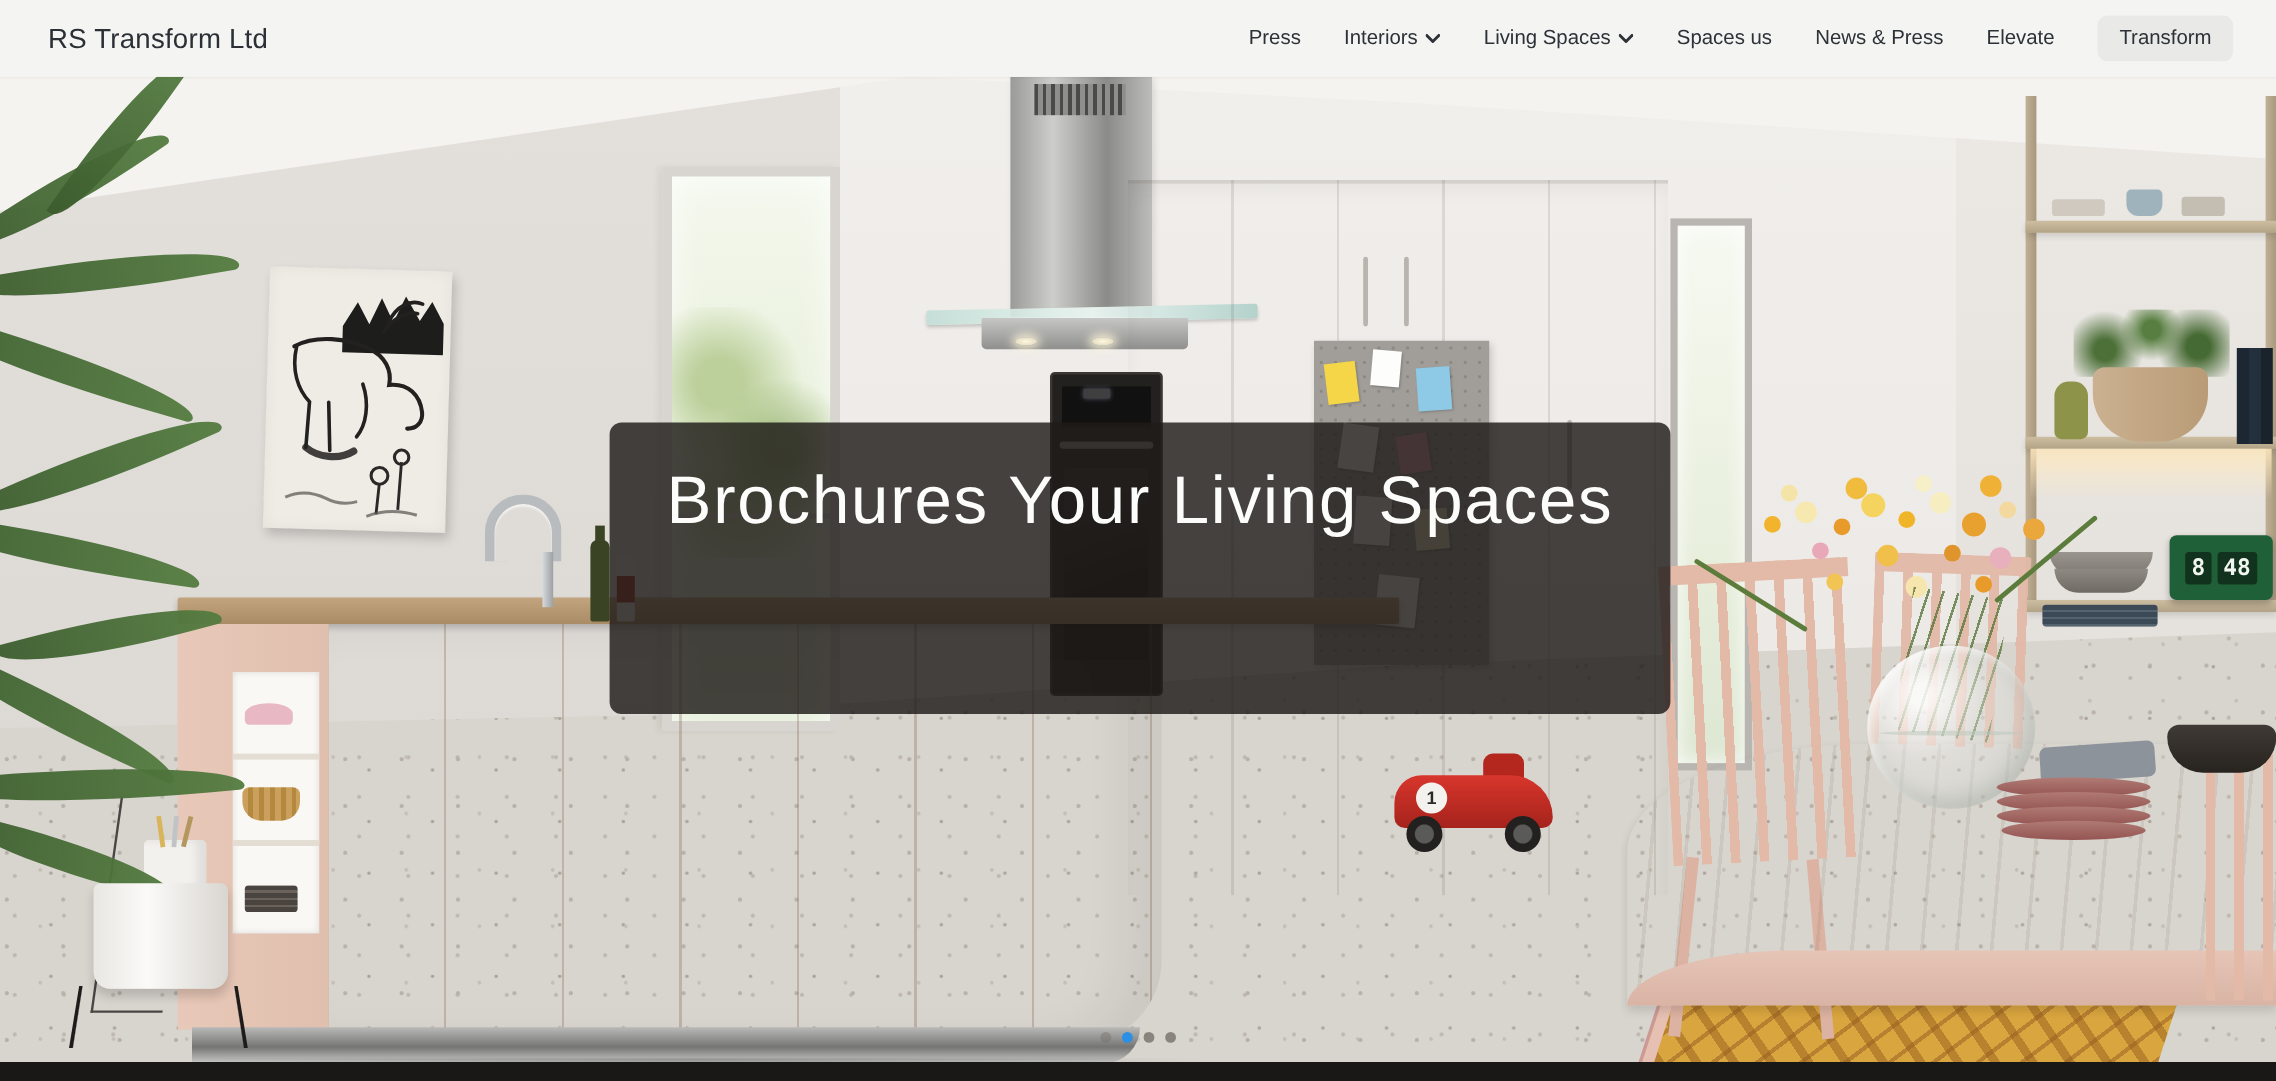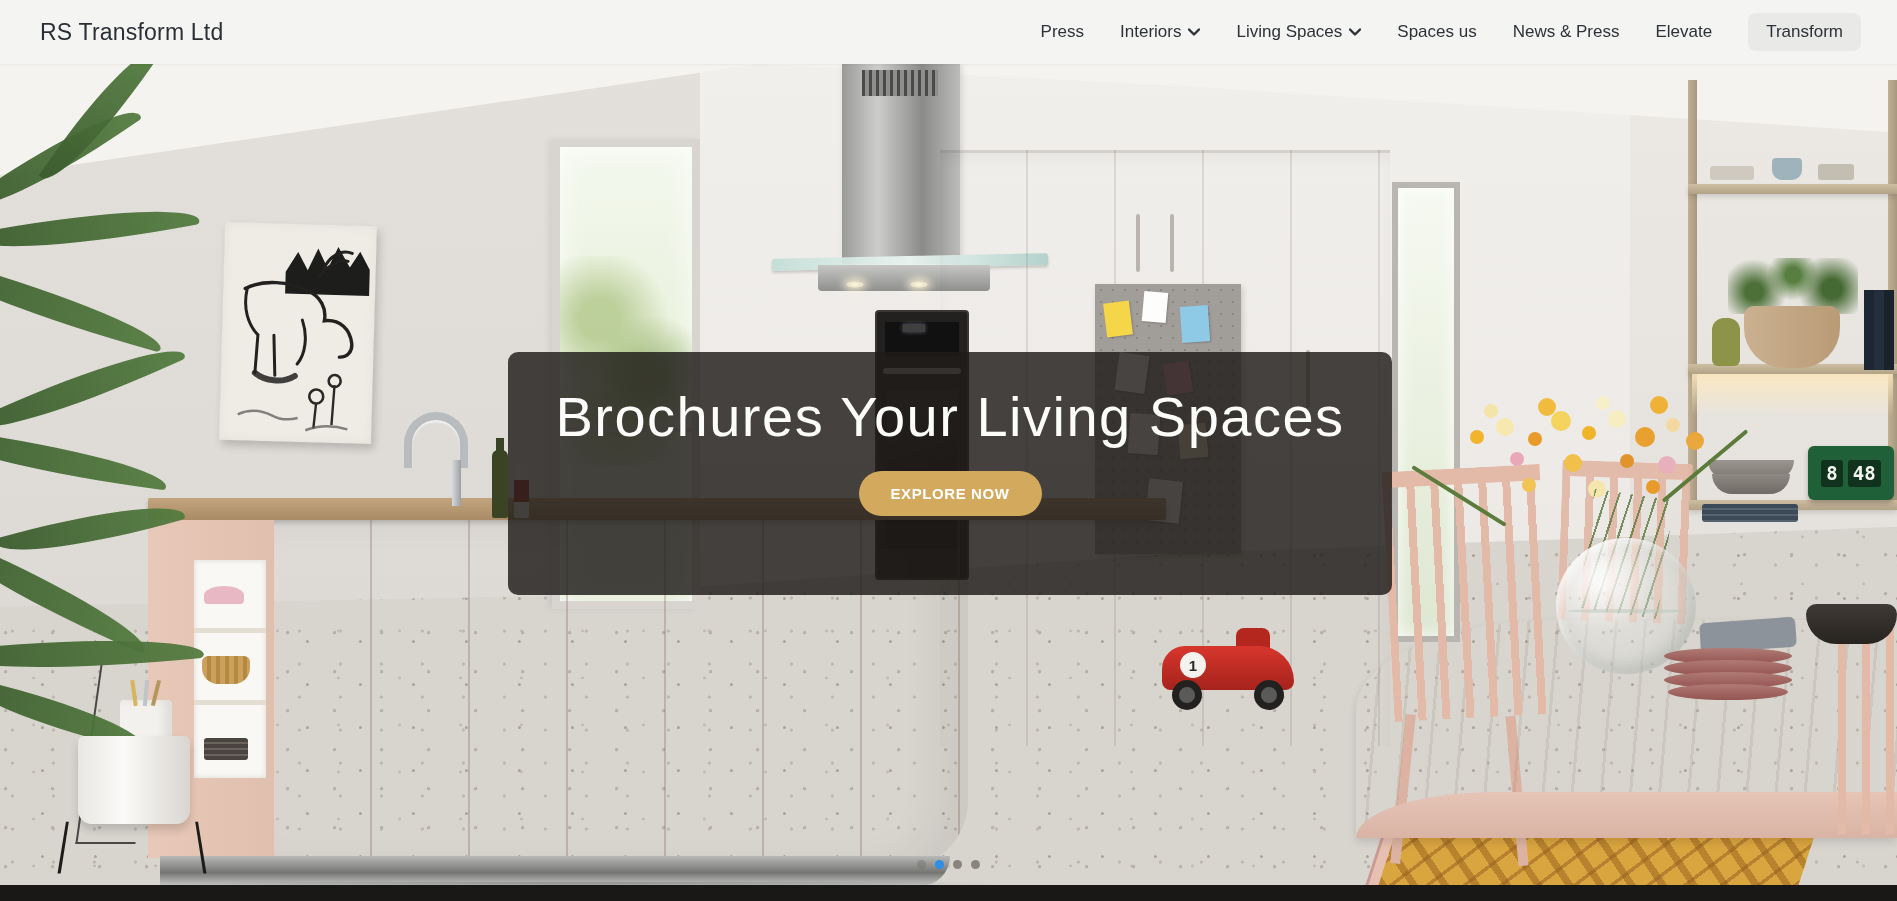--- a/index.html
+++ b/index.html
@@ -412,21 +412,20 @@
     <div class="leaf"></div>
     <div class="leaf"></div>
     <div class="leaf"></div>
     <div class="leaf"></div>
   </div>
   <div class="abs plant-pot"></div>
   <div class="abs plant-stand"></div>
 
   <div class="abs overlay" style="background: rgba(30, 27, 25, 0.82);">
     <div class="hero-heading">Brochures Your Living Spaces</div>
-    <button class="cta" style="background: rgb(211, 169, 94);">EXPLORE NOW</button>
   </div>
 
   <div class="abs dots">
       <div class="dot" style="background: rgb(117, 112, 106); opacity: 0.45;"></div>
       <div class="dot" style="background: rgb(43, 143, 230);"></div>
       <div class="dot" style="background: rgb(117, 112, 106); opacity: 0.8;"></div>
       <div class="dot" style="background: rgb(117, 112, 106); opacity: 0.8;"></div>
     </div>
 </div>
 

